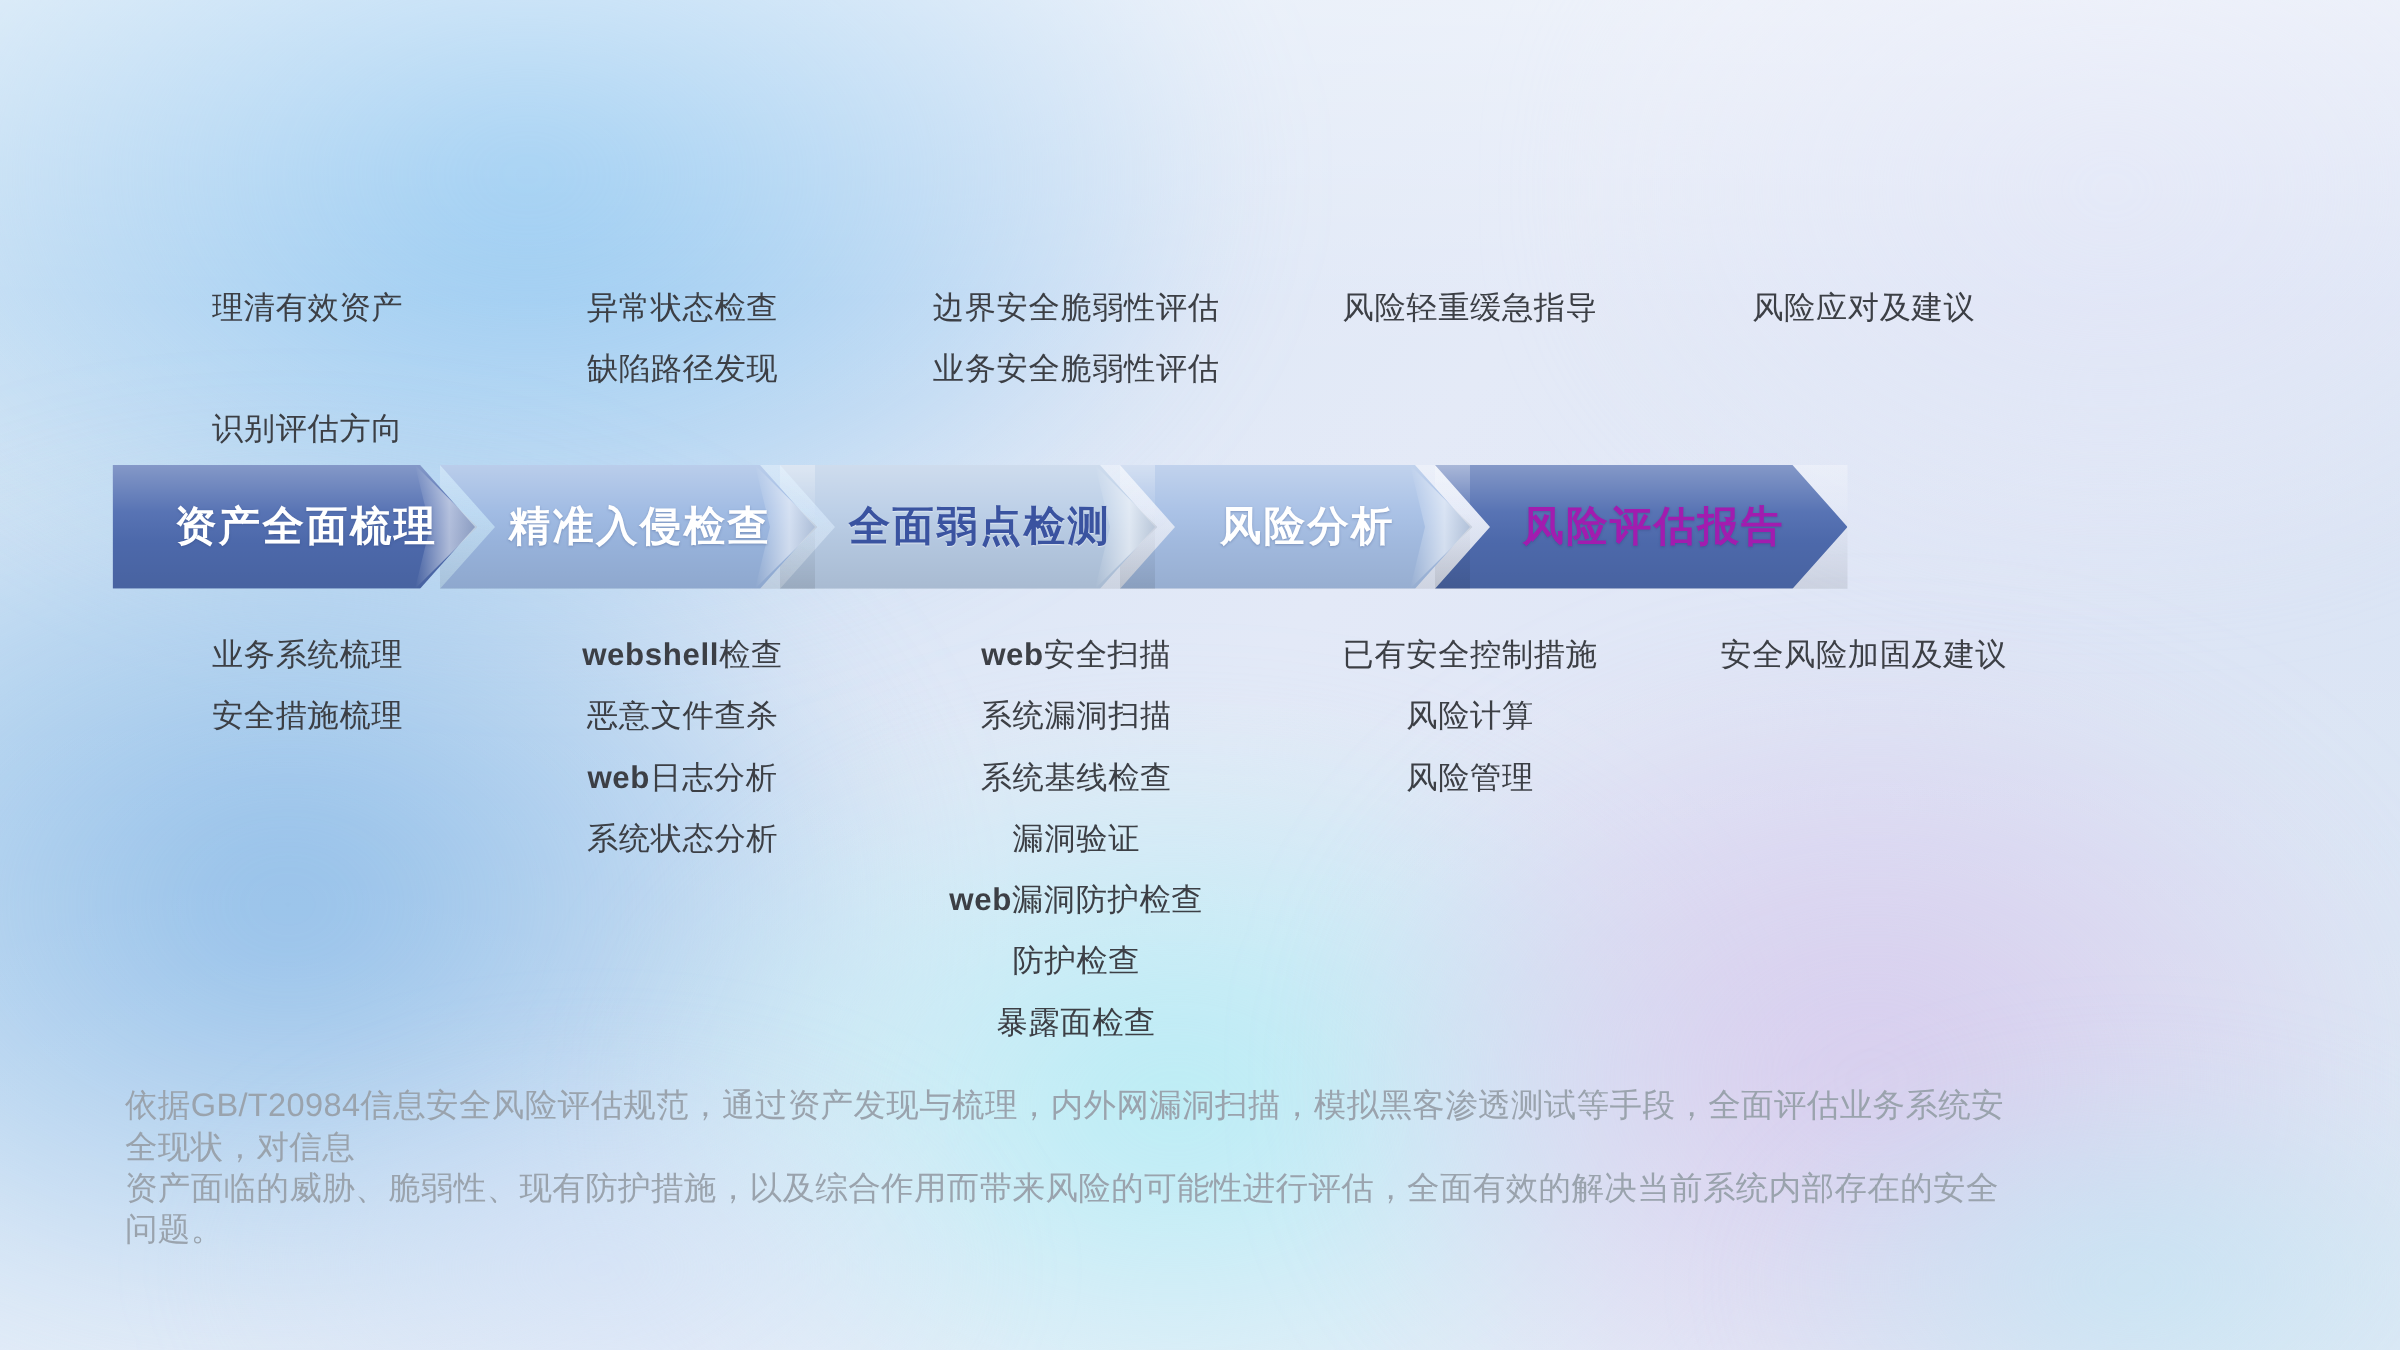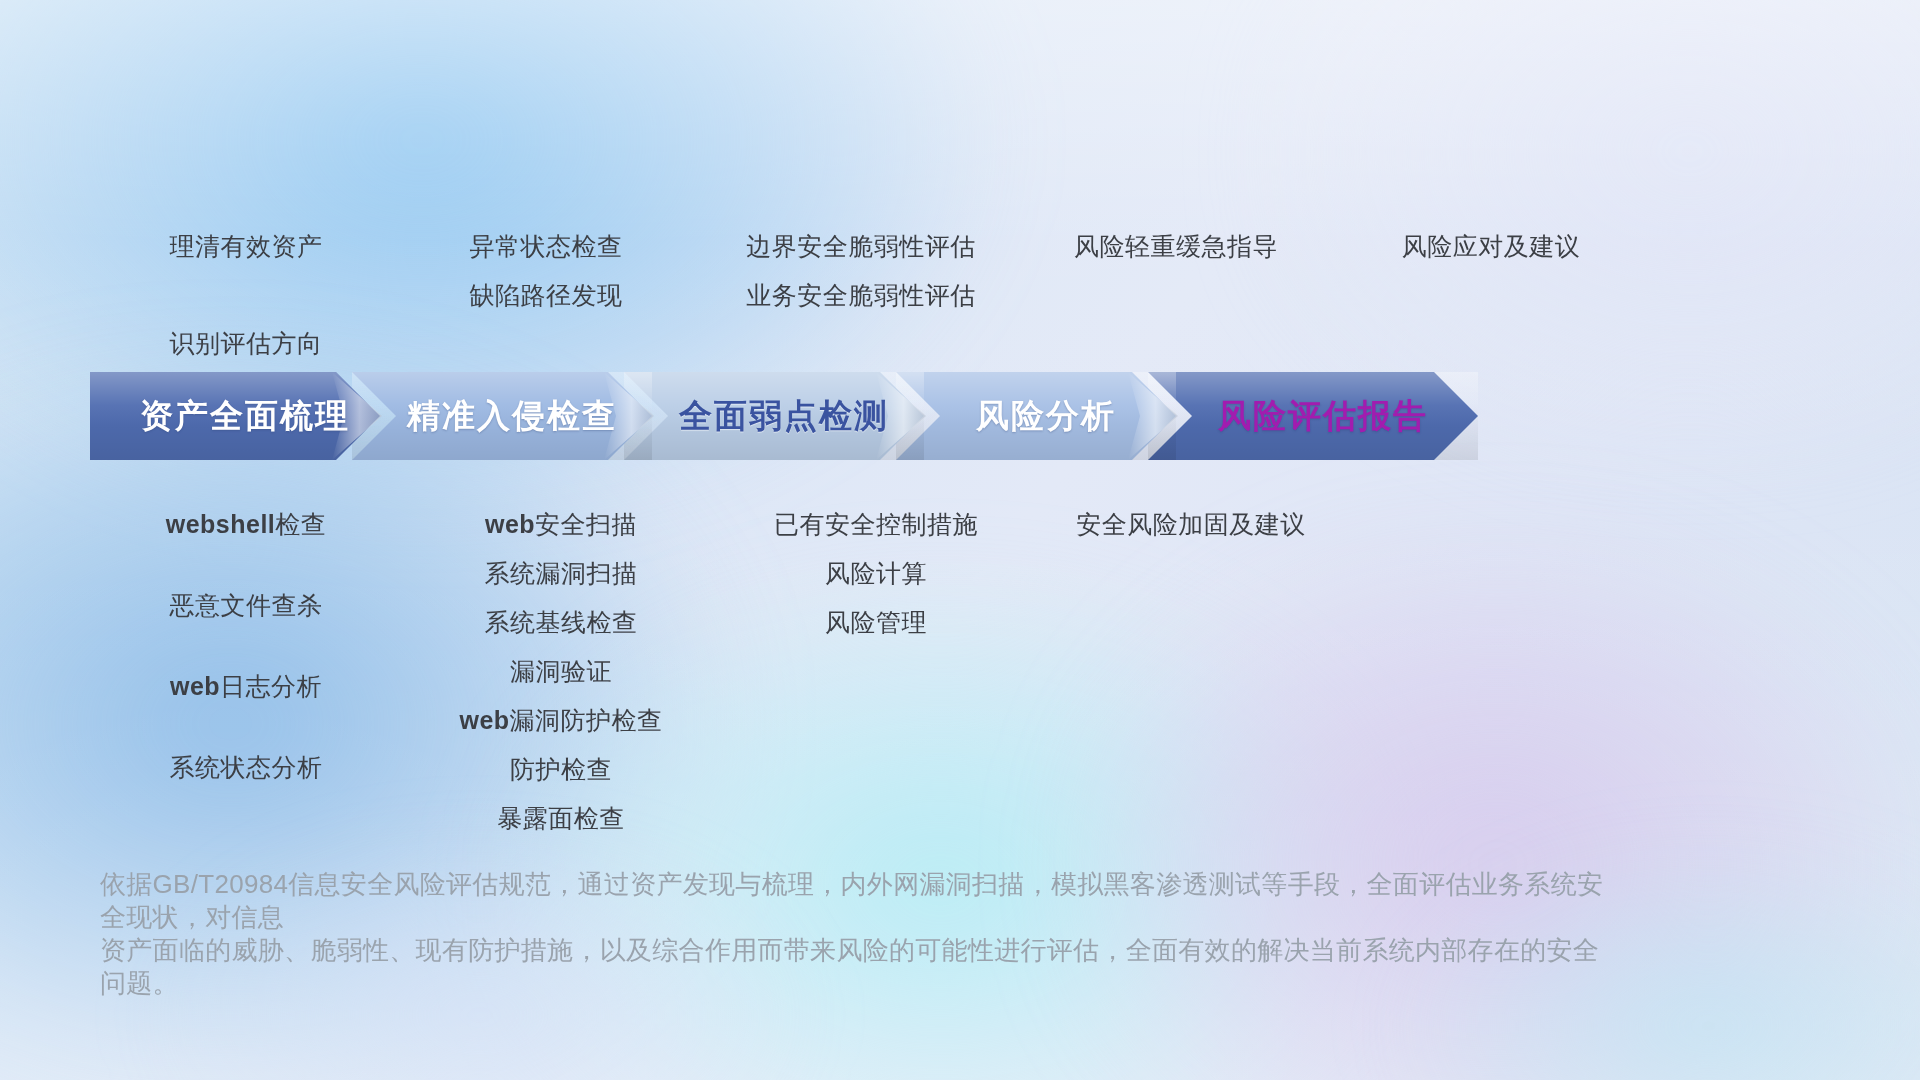--- a/index.html
+++ b/index.html
@@ -70,21 +70,21 @@
     font-size:25px; color:#3c3f45; line-height:49px;
     white-space:nowrap; letter-spacing:.5px;
   }
 
   
   .band {
     position:absolute; left:90px; top:372px; height:99px; right:28px;
     display:flex; align-items:stretch;
   }
   .chev {
-    position:relative; height:88px;
+    position:relative; height:99px;
     display:flex; align-items:center;
     margin-right:-28px;
   }
   .chev .shape {
     position:absolute; inset:0;
     -webkit-clip-path:polygon(0 0, calc(100% - 44px) 0, 100% 50%, calc(100% - 44px) 100%, 0 100%, 44px 50%);
     clip-path:polygon(0 0, calc(100% - 44px) 0, 100% 50%, calc(100% - 44px) 100%, 0 100%, 44px 50%);
   }
   .chev.first .shape {
     -webkit-clip-path:polygon(0 0, calc(100% - 44px) 0, 100% 50%, calc(100% - 44px) 100%, 0 100%);
@@ -194,21 +194,25 @@
         <div class="label light" style="color: rgb(255, 255, 255);">风险分析</div>
       </div>
       <div class="chev" style="width: 330px; z-index: 6;">
         <div class="shape" style="background: rgb(79, 108, 176);"></div>
         <div class="shape gloss"></div>
         <div class="label light" style="color: #a21caf;">风险评估报告</div>
       </div>
     </div>
 
   <div class="botrow" id="botrow">
-      <div class="botcell" style="width: 300px; gap: 32px;">
+      <div class="botcell" style="width: 300px;">
+        <div class="line">业务系统梳理</div>
+        <div class="line">安全措施梳理</div>
+      </div>
+      <div class="botcell" style="width: 300px;">
         <div class="line"><span class="lat">webshell</span>检查</div>
         <div class="line">恶意文件查杀</div>
         <div class="line"><span class="lat">web</span>日志分析</div>
         <div class="line">系统状态分析</div>
       </div>
       <div class="botcell" style="width: 330px;">
         <div class="line"><span class="lat">web</span>安全扫描</div>
         <div class="line">系统漏洞扫描</div>
         <div class="line">系统基线检查</div>
         <div class="line">漏洞验证</div>

